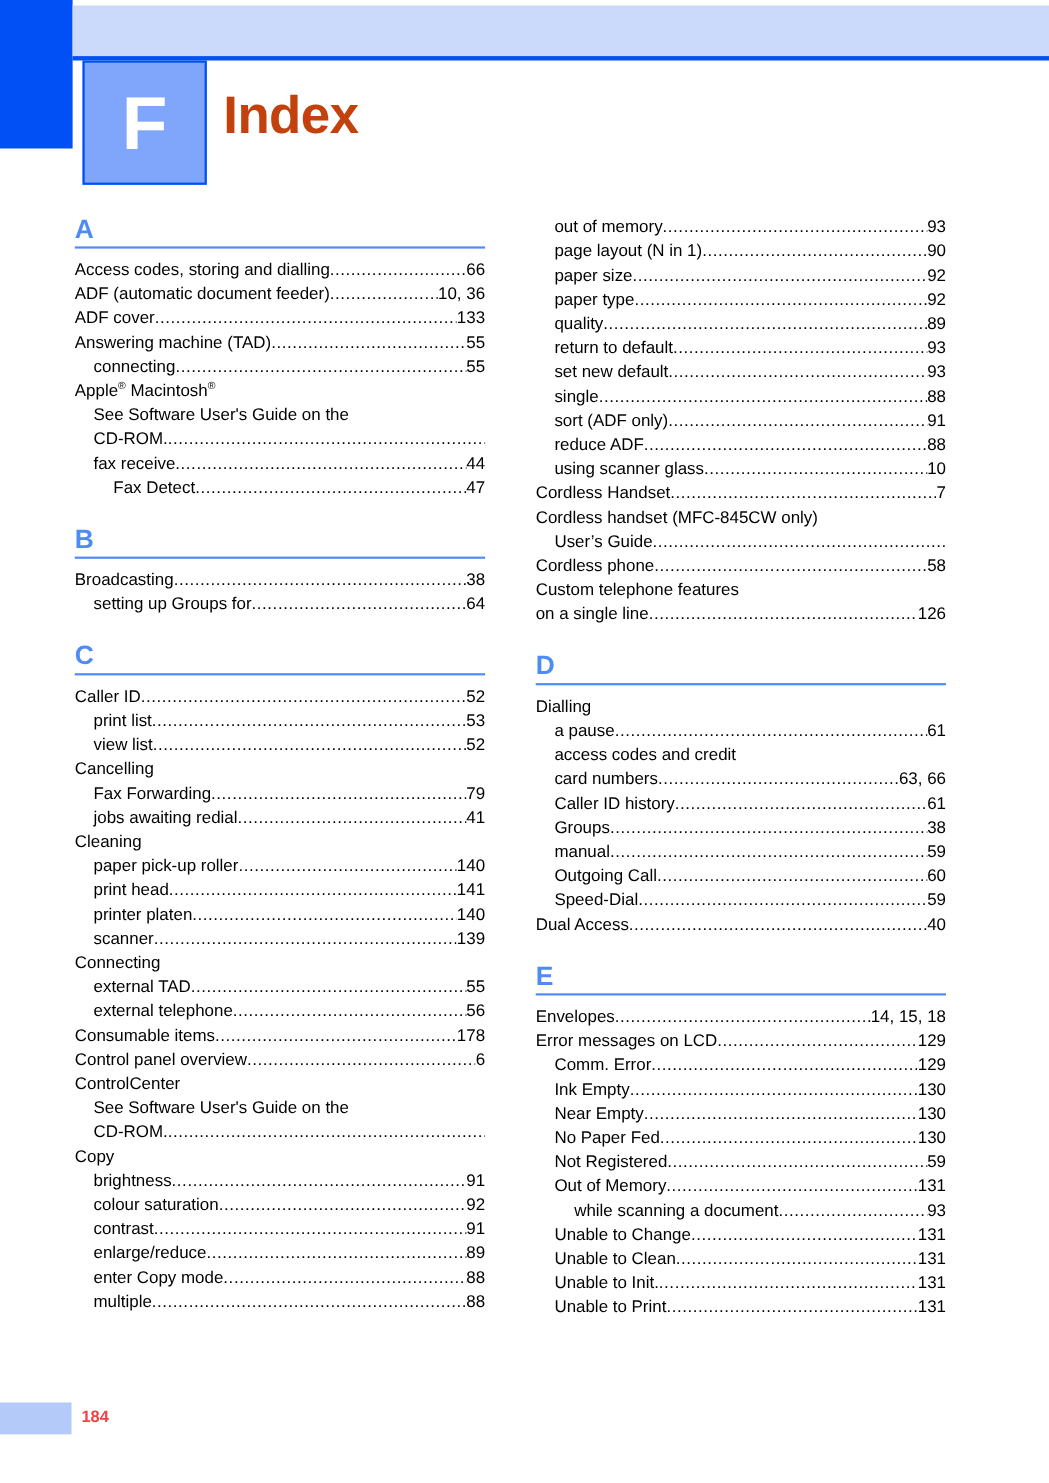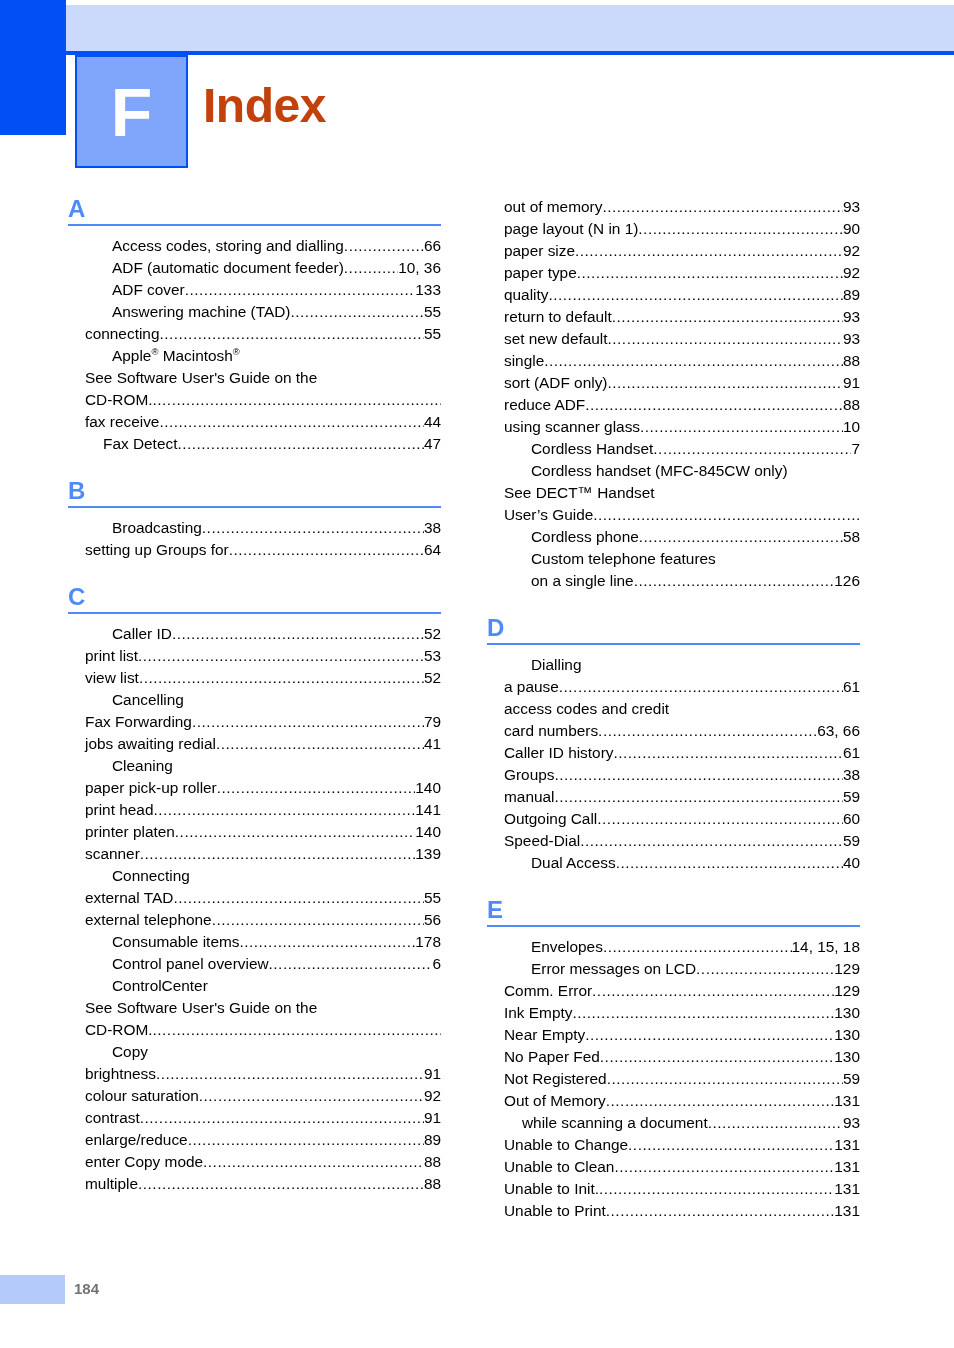--- a/index.html
+++ b/index.html
@@ -113,42 +113,42 @@
     margin: 0 0px;
     min-width: 4px;
   }
   .entry .pg {
     flex: 0 0 auto;
     text-align: right;
     padding-left: 0px;
   }
   .entry.nodots { }
 
-  .lvl1 { padding-left: 0px; margin-left: 44px; }
+  .lvl1 { padding-left: 0px; }
   .lvl2 { padding-left: 17px; }
   .lvl3 { padding-left: 35px; align-items: flex-end; }
   sup {
     font-size: 9.5px;
     vertical-align: super;
     line-height: 0;
   }
 
   
   .footer-bar {
     position: absolute;
     left: 0; top: 1275px;
     width: 65px; height: 29px;
     background: #b4caf9;
   }
   .footer-pageno {
     position: absolute;
     left: 74px; top: 1280px;
     font-size: 15px;
     font-weight: bold;
-    color: #737373;
+    color: #ef4444;
   }
 </style>
 </head>
 <body>
 
 <div class="hdr-darkblock"></div>
 <div class="hdr-band"></div>
 <div class="hdr-rule"></div>
 <div class="chapter-tab">
   <span>F</span>
@@ -409,23 +409,20 @@
             <span class="pg">10</span>
           </div>
           <div class="entry lvl1">
             <span class="lbl">Cordless Handset</span>
             <span class="dots"> ..........................................................................................</span>
             <span class="pg">7</span>
           </div>
           <div class="entry lvl1 nodots">
             <span class="lbl">Cordless handset (MFC-845CW only)</span>
           </div>
-          <div class="entry lvl2 nodots">
-            <span class="lbl">See DECT™ Handset</span>
-          </div>
           <div class="entry lvl2">
             <span class="lbl">User’s Guide</span>
             <span class="dots"> ..........................................................................................</span>
           </div>
           <div class="entry lvl1">
             <span class="lbl">Cordless phone</span>
             <span class="dots"> ..........................................................................................</span>
             <span class="pg">58</span>
           </div>
           <div class="entry lvl1 nodots">

